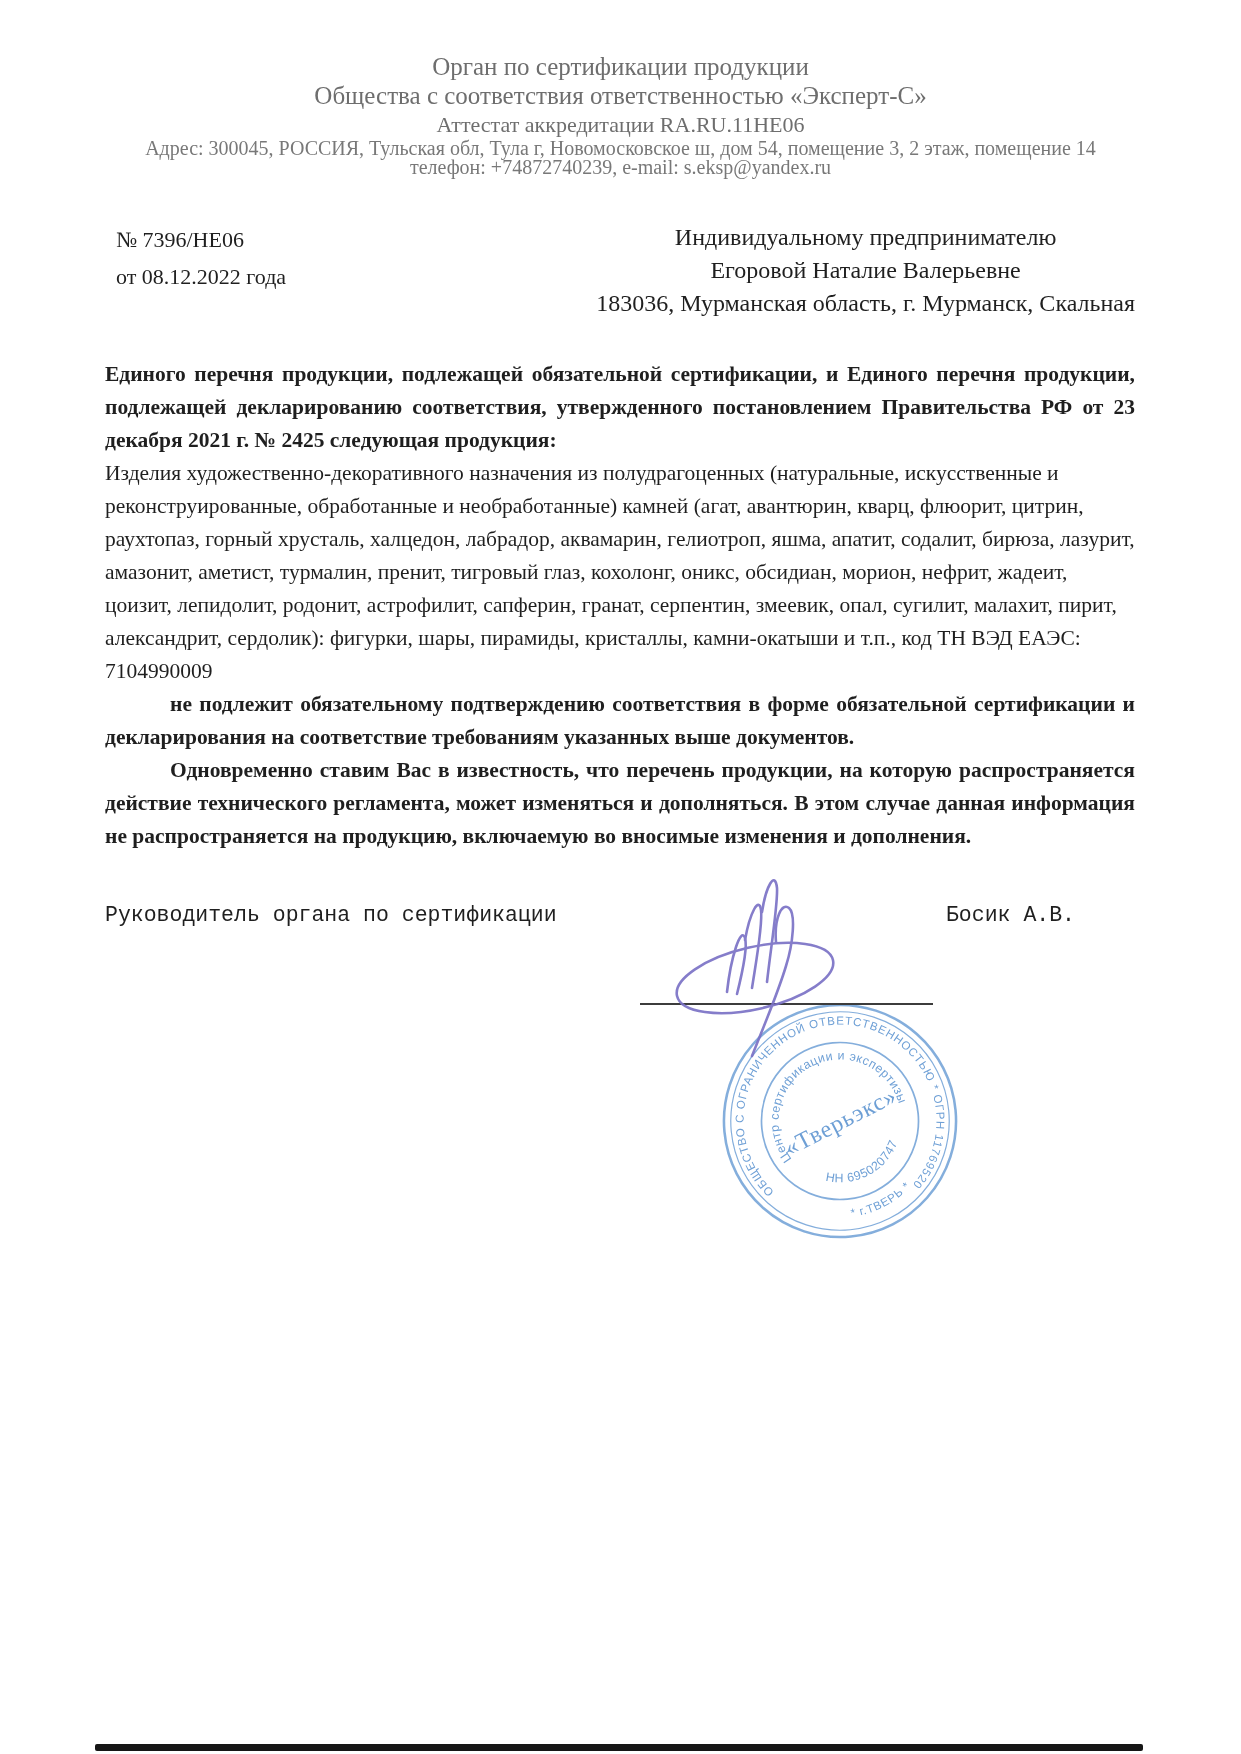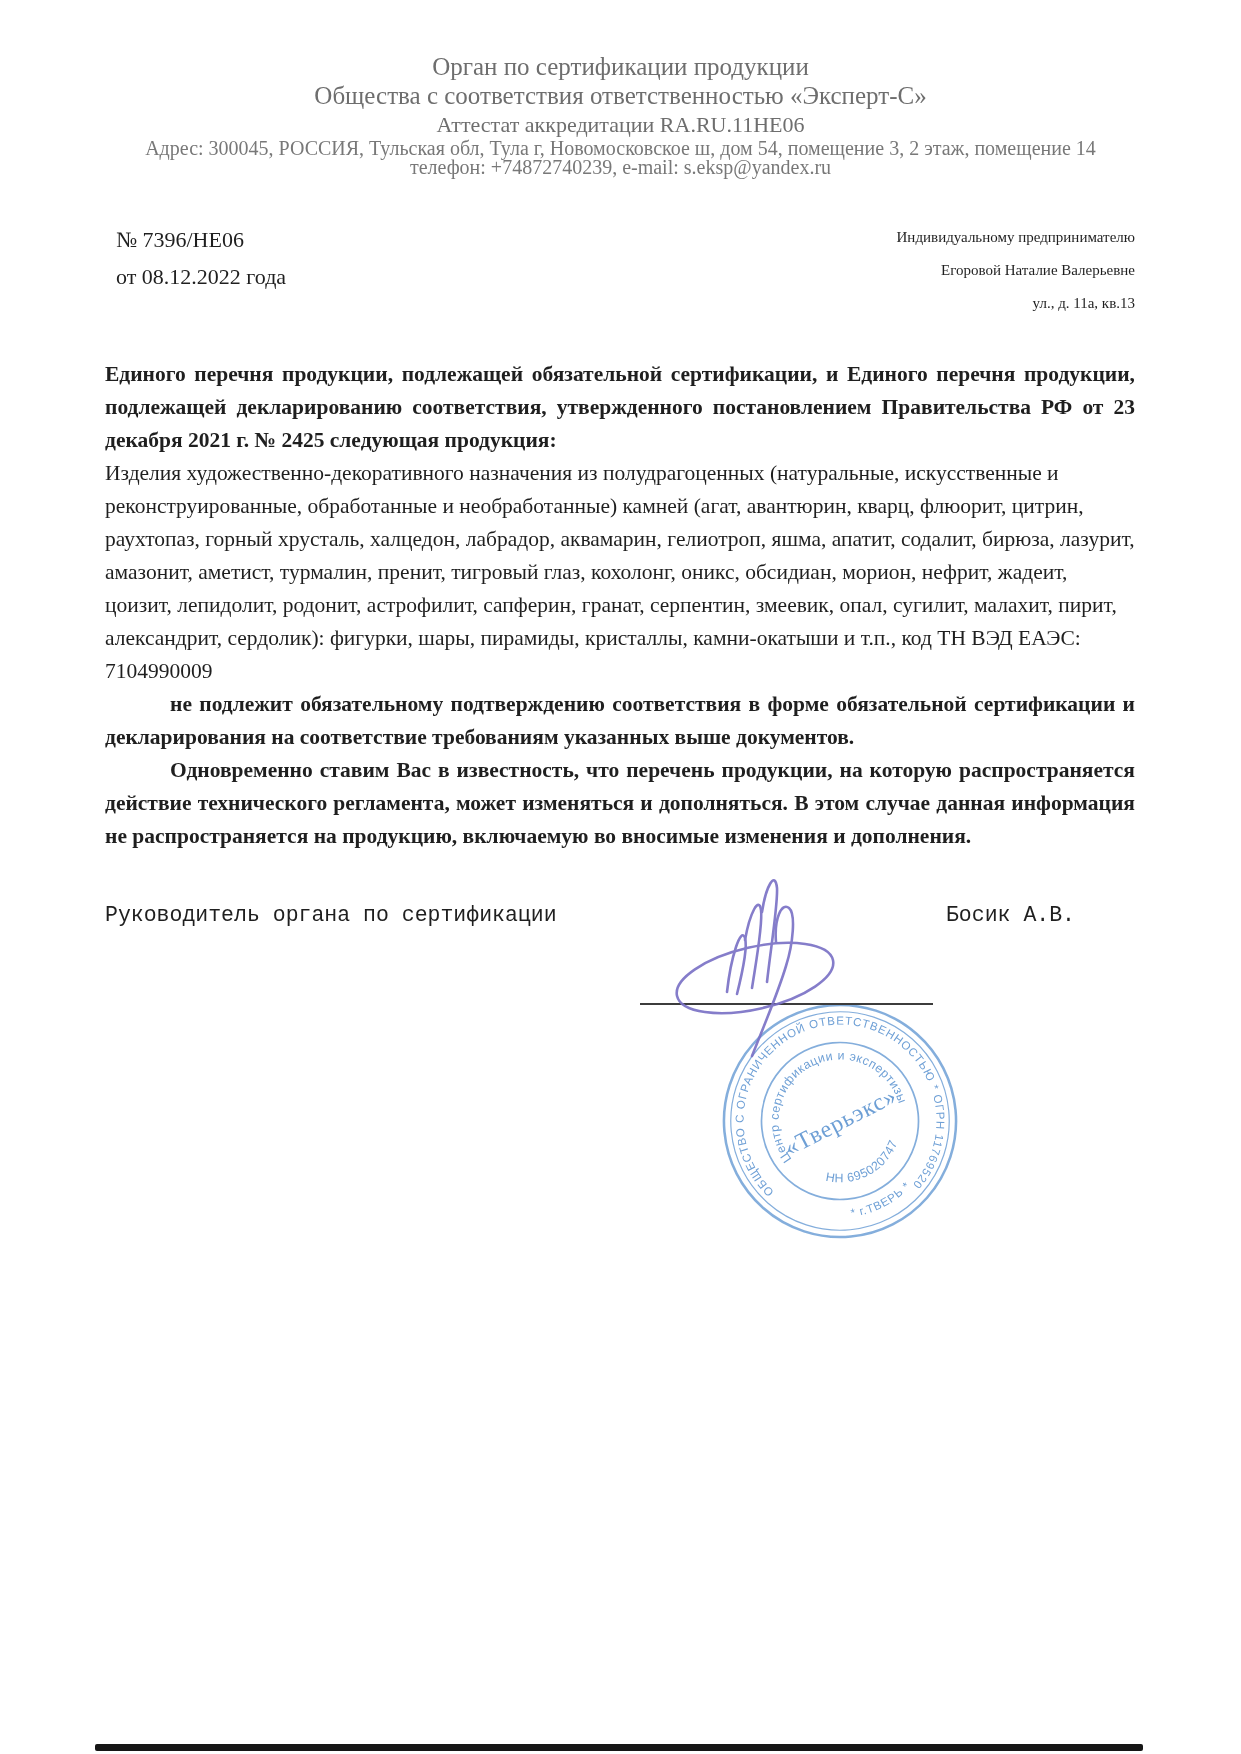--- a/index.html
+++ b/index.html
@@ -13,21 +13,21 @@
     overflow:hidden;
   }
   
   .header { padding-top:52px; text-align:center; color:#6e6e6e; }
   .h-line  { font-size:25px; line-height:29px; }
   .h-line3 { font-size:22px; }
   .h-small { font-size:20px; line-height:19px; color:#787878; }
   
   .ref-row { display:flex; justify-content:space-between; margin:44px 106px 0 116px; }
   .ref-left  { font-size:22px; line-height:37px; white-space:nowrap; }
-  .recipient { font-size:15px; line-height:33px; text-align:right; }
+  .recipient { font-size:24px; line-height:33px; text-align:center; }
   
   .body-text { margin:38px 106px 0 105px; font-size:21.5px; line-height:33px; }
   .body-text p { margin:0; }
   .indent  { text-indent:65px; }
   .justify { text-align:justify;font-weight:bold; }
   .gap-top { margin-top:30px; }
   
   .sign-row { display:flex; justify-content:space-between; align-items:flex-start;
               margin:46px 106px 0 105px; font-size:21.5px; line-height:33px;font-family:Liberation Mono, monospace; }
   .sign-name { padding-right:60px; white-space:nowrap; }
@@ -60,21 +60,21 @@
   </div>
 
   <div class="ref-row">
     <div class="ref-left">
       <div>№ 7396/НЕ06</div>
       <div>от 08.12.2022 года</div>
     </div>
     <div class="recipient">
       <div>Индивидуальному предпринимателю</div>
       <div>Егоровой Наталие Валерьевне</div>
-      <div>ул., д. 11а, кв.13</div>
+      <div>183036, Мурманская область, г. Мурманск, Скальная</div>
     </div>
   </div>
 
   <div class="body-text">
     <p class="justify">Единого перечня продукции, подлежащей обязательной сертификации, и Единого перечня продукции, подлежащей декларированию соответствия, утвержденного постановлением Правительства РФ от 23 декабря 2021 г. № 2425 следующая продукция:</p>
     <p>Изделия художественно-декоративного назначения из полудрагоценных (натуральные, искусственные и реконструированные, обработанные и необработанные) камней (агат, авантюрин, кварц, флюорит, цитрин, раухтопаз, горный хрусталь, халцедон, лабрадор, аквамарин, гелиотроп, яшма, апатит, содалит, бирюза, лазурит, амазонит, аметист, турмалин, пренит, тигровый глаз, кохолонг, оникс, обсидиан, морион, нефрит, жадеит, цоизит, лепидолит, родонит, астрофилит, сапферин, гранат, серпентин, змеевик, опал, сугилит, малахит, пирит, александрит, сердолик): фигурки, шары, пирамиды, кристаллы, камни-окатыши и т.п., код ТН ВЭД ЕАЭС: 7104990009</p>
     <p class="indent justify gap-top">не подлежит обязательному подтверждению соответствия в форме обязательной сертификации и декларирования на соответствие требованиям указанных выше документов.</p>
     <p class="indent justify">Одновременно ставим Вас в известность, что перечень продукции, на которую распространяется действие технического регламента, может изменяться и дополняться. В этом случае данная информация не распространяется на продукцию, включаемую во вносимые изменения и дополнения.</p>
   </div>
 

